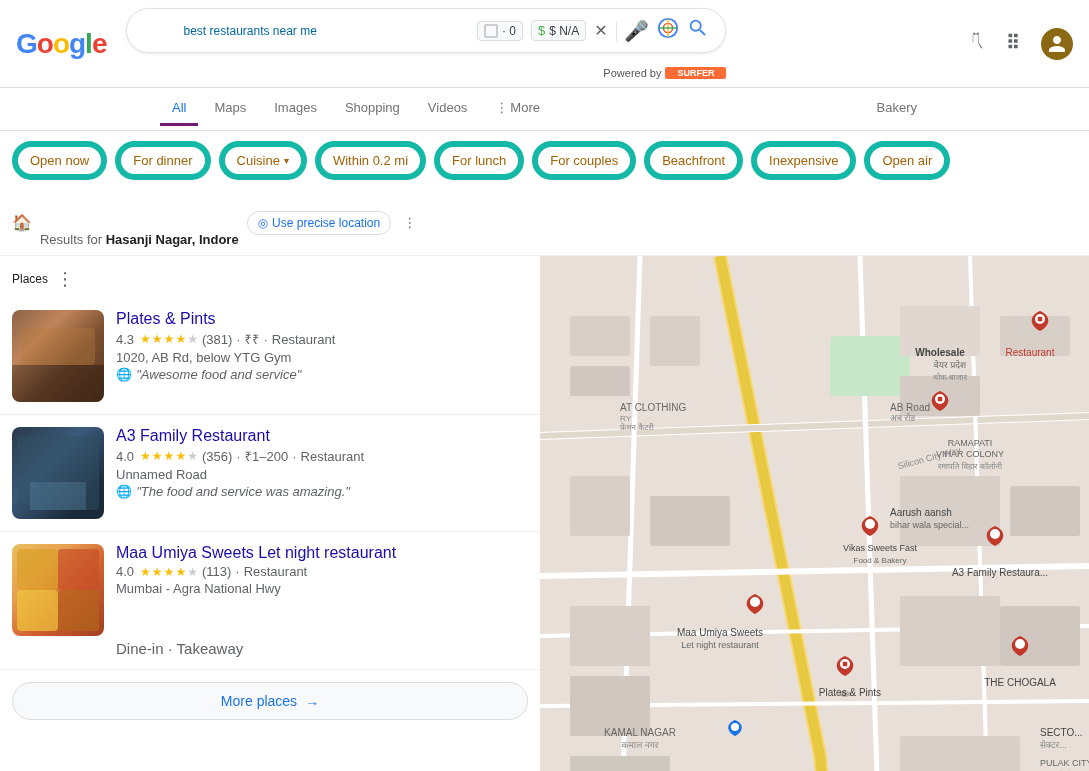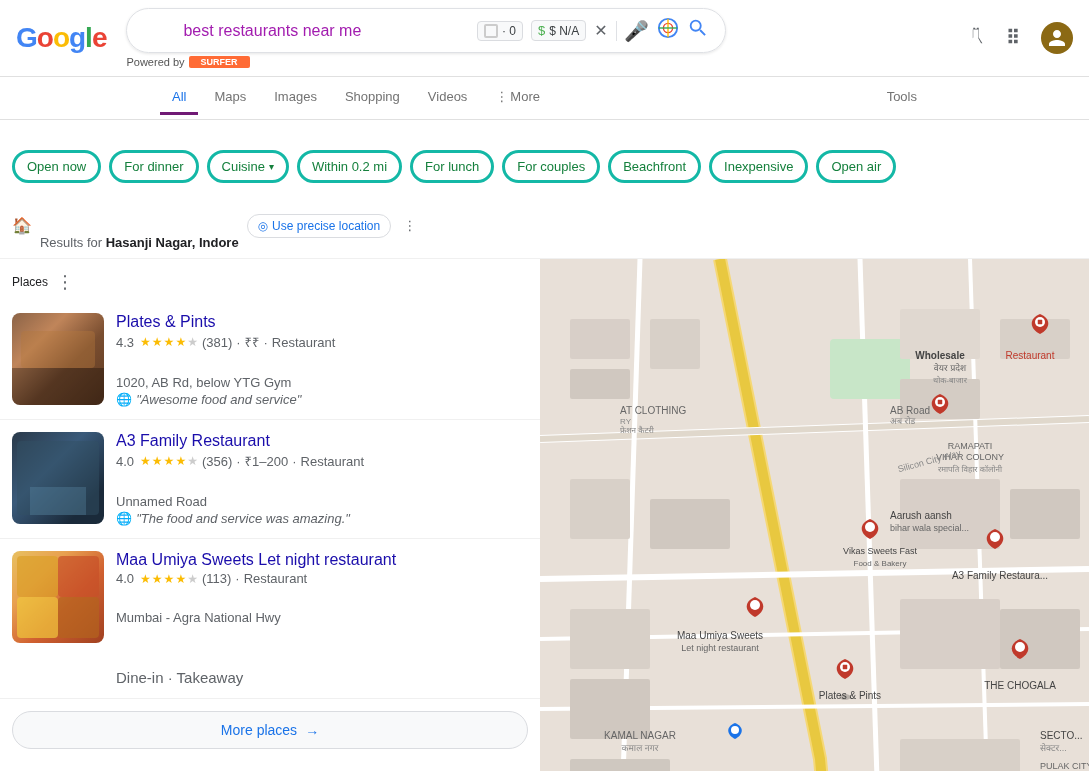--- a/index.html
+++ b/index.html
@@ -8,40 +8,40 @@
     
     .header { display: flex; align-items: center; padding: 8px 16px; gap: 12px; border-bottom: 1px solid #e0e0e0; }
     .google-logo { display: flex; align-items: center; font-size: 28px; font-weight: bold; letter-spacing: -1px; margin-right: 8px; }
     .g-blue { color: #4285F4; }
     .g-red { color: #EA4335; }
     .g-yellow { color: #FBBC05; }
     .g-green { color: #34A853; }
 
     .search-bar-container { flex: 1; max-width: 600px; position: relative; }
     .search-bar { display: flex; align-items: center; border: 1px solid #dfe1e5; border-radius: 24px; padding: 8px 16px; gap: 8px; box-shadow: 0 1px 3px rgba(0,0,0,0.1); }
-    .search-input { border: none; outline: none; flex: 1; font-size: 16px; color: #a21caf; padding-left: 40px; }
+    .search-input { border: none; outline: none; flex: 1; font-size: 12px; color: #0369a1; padding-left: 40px; }
     .search-bar-divider { width: 1px; height: 20px; background: #dfe1e5; }
-    .surfer-bar { font-size: 11px; color: #666; text-align: center; margin-top: 3px; display: flex; align-items: center; justify-content: flex-start; gap: 4px; }
+    .surfer-bar { font-size: 11px; color: #666; text-align: center; margin-top: 14px; display: flex; align-items: center; justify-content: flex-end; gap: 4px; }
     .surfer-logo { background: #FF6B35; color: white; font-size: 9px; font-weight: bold; padding: 1px 12px; border-radius: 2px; }
 
     .header-right { display: flex; align-items: center; gap: 16px; margin-left: auto; }
     .flask-icon { font-size: 20px; color: #5f6368; cursor: pointer; }
     .grid-icon { font-size: 20px; color: #5f6368; cursor: pointer; }
     .avatar { width: 32px; height: 32px; border-radius: 50%; background: #8B6914; display: flex; align-items: center; justify-content: center; color: white; font-size: 14px; cursor: pointer; }
 
     
     .nav-tabs { display: flex; align-items: center; padding: 4px 160px; gap: 4px; border-bottom: 1px solid #e0e0e0; }
     .nav-tab { padding: 8px 12px; font-size: 13px; color: #737373; cursor: pointer; text-decoration: none; border-bottom: 3px solid transparent; }
     .nav-tab.active { color: #1a73e8; border-bottom: 3px solid #701a75; font-weight: 500; }
     .nav-tab-more { display: flex; align-items: center; gap: 2px; }
     .tools-tab { margin-left: auto; }
 
     
     .filter-chips { display: flex; align-items: center; padding: 10px 12px; gap: 8px; overflow-x: auto; }
-    .chip { display: flex; align-items: center; gap: 4px; padding: 6px 12px; border: 3px solid #14b8a6; border-radius: 20px; font-size: 13px; color: #15803d; cursor: pointer; white-space: nowrap; background: white; margin-top: 20px; }
+    .chip { display: flex; align-items: center; gap: 4px; padding: 6px 12px; border: 6px solid #14b8a6; border-radius: 20px; font-size: 13px; color: #a16207; cursor: pointer; white-space: nowrap; background: white; }
     .chip-arrow { font-size: 10px; }
 
     
     .location-bar { display: flex; align-items: center; padding: 8px 12px; gap: 8px; font-size: 13px; color: #5f6368; border-bottom: 1px solid #f0f0f0; }
     .location-icon { font-size: 16px; }
     .location-text { color: #5f6368; margin-top: 34px; }
     .location-bold { font-weight: bold; color: #202124; }
     .precise-location { display: flex; align-items: center; gap: 4px; color: #1a73e8; cursor: pointer; border: 1px solid #dadce0; border-radius: 16px; padding: 4px 10px; font-size: 12px; }
     .more-dots { color: #5f6368; cursor: pointer; margin-left: 4px; }
 
@@ -57,21 +57,21 @@
     
     .restaurant-card { display: flex; align-items: flex-start; padding: 12px; gap: 12px; border-bottom: 1px solid #f0f0f0; cursor: pointer; }
     .img-placeholder { width: 92px; height: 92px; border-radius: 8px; flex-shrink: 0; }
     .restaurant-info { flex: 1; }
     .restaurant-name { font-size: 16px; color: #1a0dab; font-weight: 400; margin-bottom: 2px; }
     .restaurant-meta { display: flex; align-items: center; gap: 4px; font-size: 13px; color: #5f6368; margin-bottom: 2px; }
     .stars { display: flex; align-items: center; gap: 1px; }
     .star { color: #fbbc04; font-size: 12px; }
     .rating-num { color: #5f6368; font-size: 13px; margin-right: 2px; }
     .review-count { color: #5f6368; font-size: 13px; text-align: right; }
-    .restaurant-address { font-size: 13px; color: #5f6368; margin-bottom: 2px; margin-top: 24px; }
+    .restaurant-address { font-size: 13px; color: #5f6368; margin-bottom: 2px; }
     .restaurant-tag { display: flex; align-items: center; gap: 4px; font-size: 13px; color: #5f6368; }
     .review-snippet { font-style: italic; font-size: 13px; color: #5f6368; }
     .dine-tags { font-size: 15px; color: #5f6368; margin-top: 44px; }
 
     
     .more-places-btn { display: flex; align-items: center; justify-content: center; gap: 8px; margin: 12px; padding: 10px; border: 1px solid #dadce0; border-radius: 24px; font-size: 14px; color: #1a73e8; cursor: pointer; background: #f8f9fa; }
 
     
     .right-panel { flex: 1; position: relative; background: #e5e3df; overflow: hidden; }
 
@@ -164,21 +164,21 @@
 <div class="nav-tabs">
   <a class="nav-tab active">All</a>
   <a class="nav-tab">Maps</a>
   <a class="nav-tab">Images</a>
   <a class="nav-tab">Shopping</a>
   <a class="nav-tab">Videos</a>
   <a class="nav-tab nav-tab-more">
     <span>⋮</span>
     <span>More</span>
   </a>
-  <a class="nav-tab tools-tab">Tools</a>
+  <a class="nav-tab tools-tab">Bakery</a>
 </div>
 
 <div class="filter-chips">
   <div class="chip">
       <span>Open now</span>
     </div>
   <div class="chip">
       <span>For dinner</span>
     </div>
   <div class="chip">

